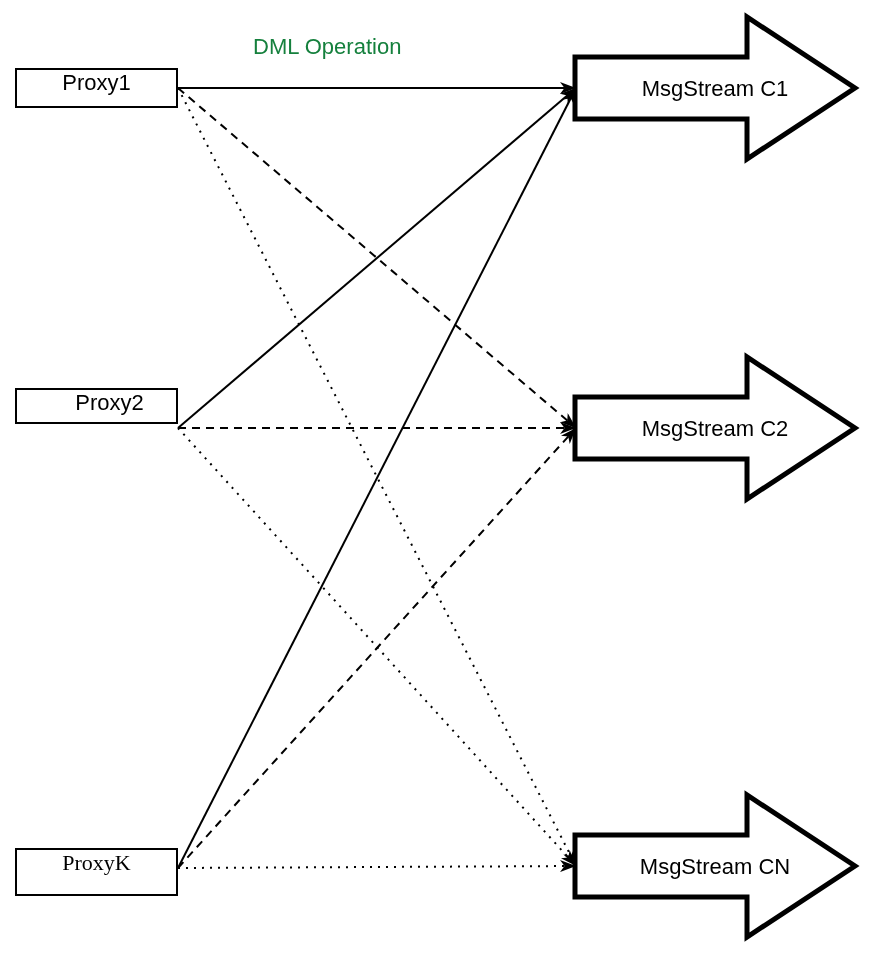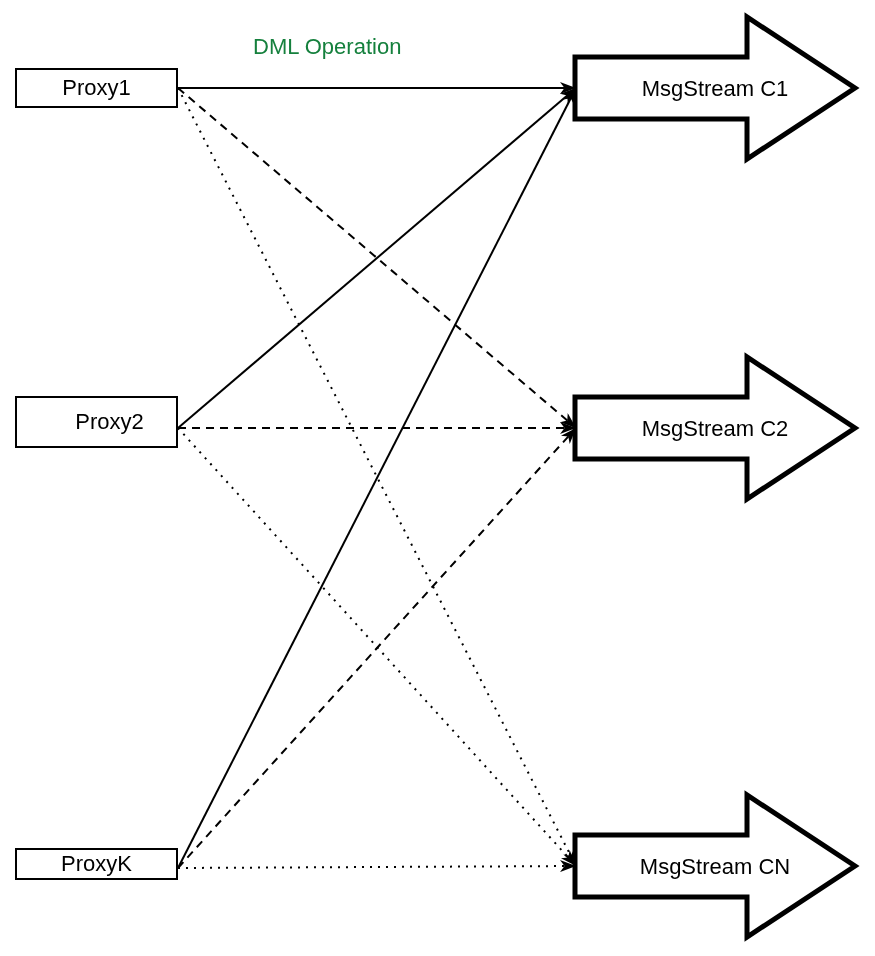--- a/index.html
+++ b/index.html
@@ -29,21 +29,21 @@
     white-space: nowrap;
     margin-top: 12px;
   }
   .diagram-title span { display: block; }
   .proxy-box {
     position: absolute;
     box-sizing: border-box;
     border: 2.5px solid #000000;
     background: #ffffff;
     display: flex;
-    align-items: center;
+    align-items: flex-start;
     justify-content: center;
     font-size: 22px;
     color: #000000;
   }
   .stream-shape {
     fill: #ffffff;
     stroke: #000000;
     stroke-width: 5px;
     stroke-linejoin: miter;
   }
@@ -98,21 +98,21 @@
   </svg>
 
   <div class="diagram-title">
     <span>DML Operation</span>
   </div>
 
   <div id="proxy-layer">
       <div class="proxy-box" style="left: 15px; top: 68px; width: 163px; height: 40px;">
         <span>Proxy1</span>
       </div>
-      <div class="proxy-box" style="left: 15px; top: 396px; width: 163px; height: 52px; padding-left: 26px;">
+      <div class="proxy-box" style="left: 15px; top: 388px; width: 163px; height: 36px; padding-left: 26px;">
         <span>Proxy2</span>
       </div>
-      <div class="proxy-box" style="left: 15px; top: 848px; width: 163px; height: 32px;">
+      <div class="proxy-box" style="left: 15px; top: 848px; width: 163px; height: 48px; font-family: Liberation Serif, serif;">
         <span>ProxyK</span>
       </div>
     </div>
 
 </div>
 
 </body></html>

